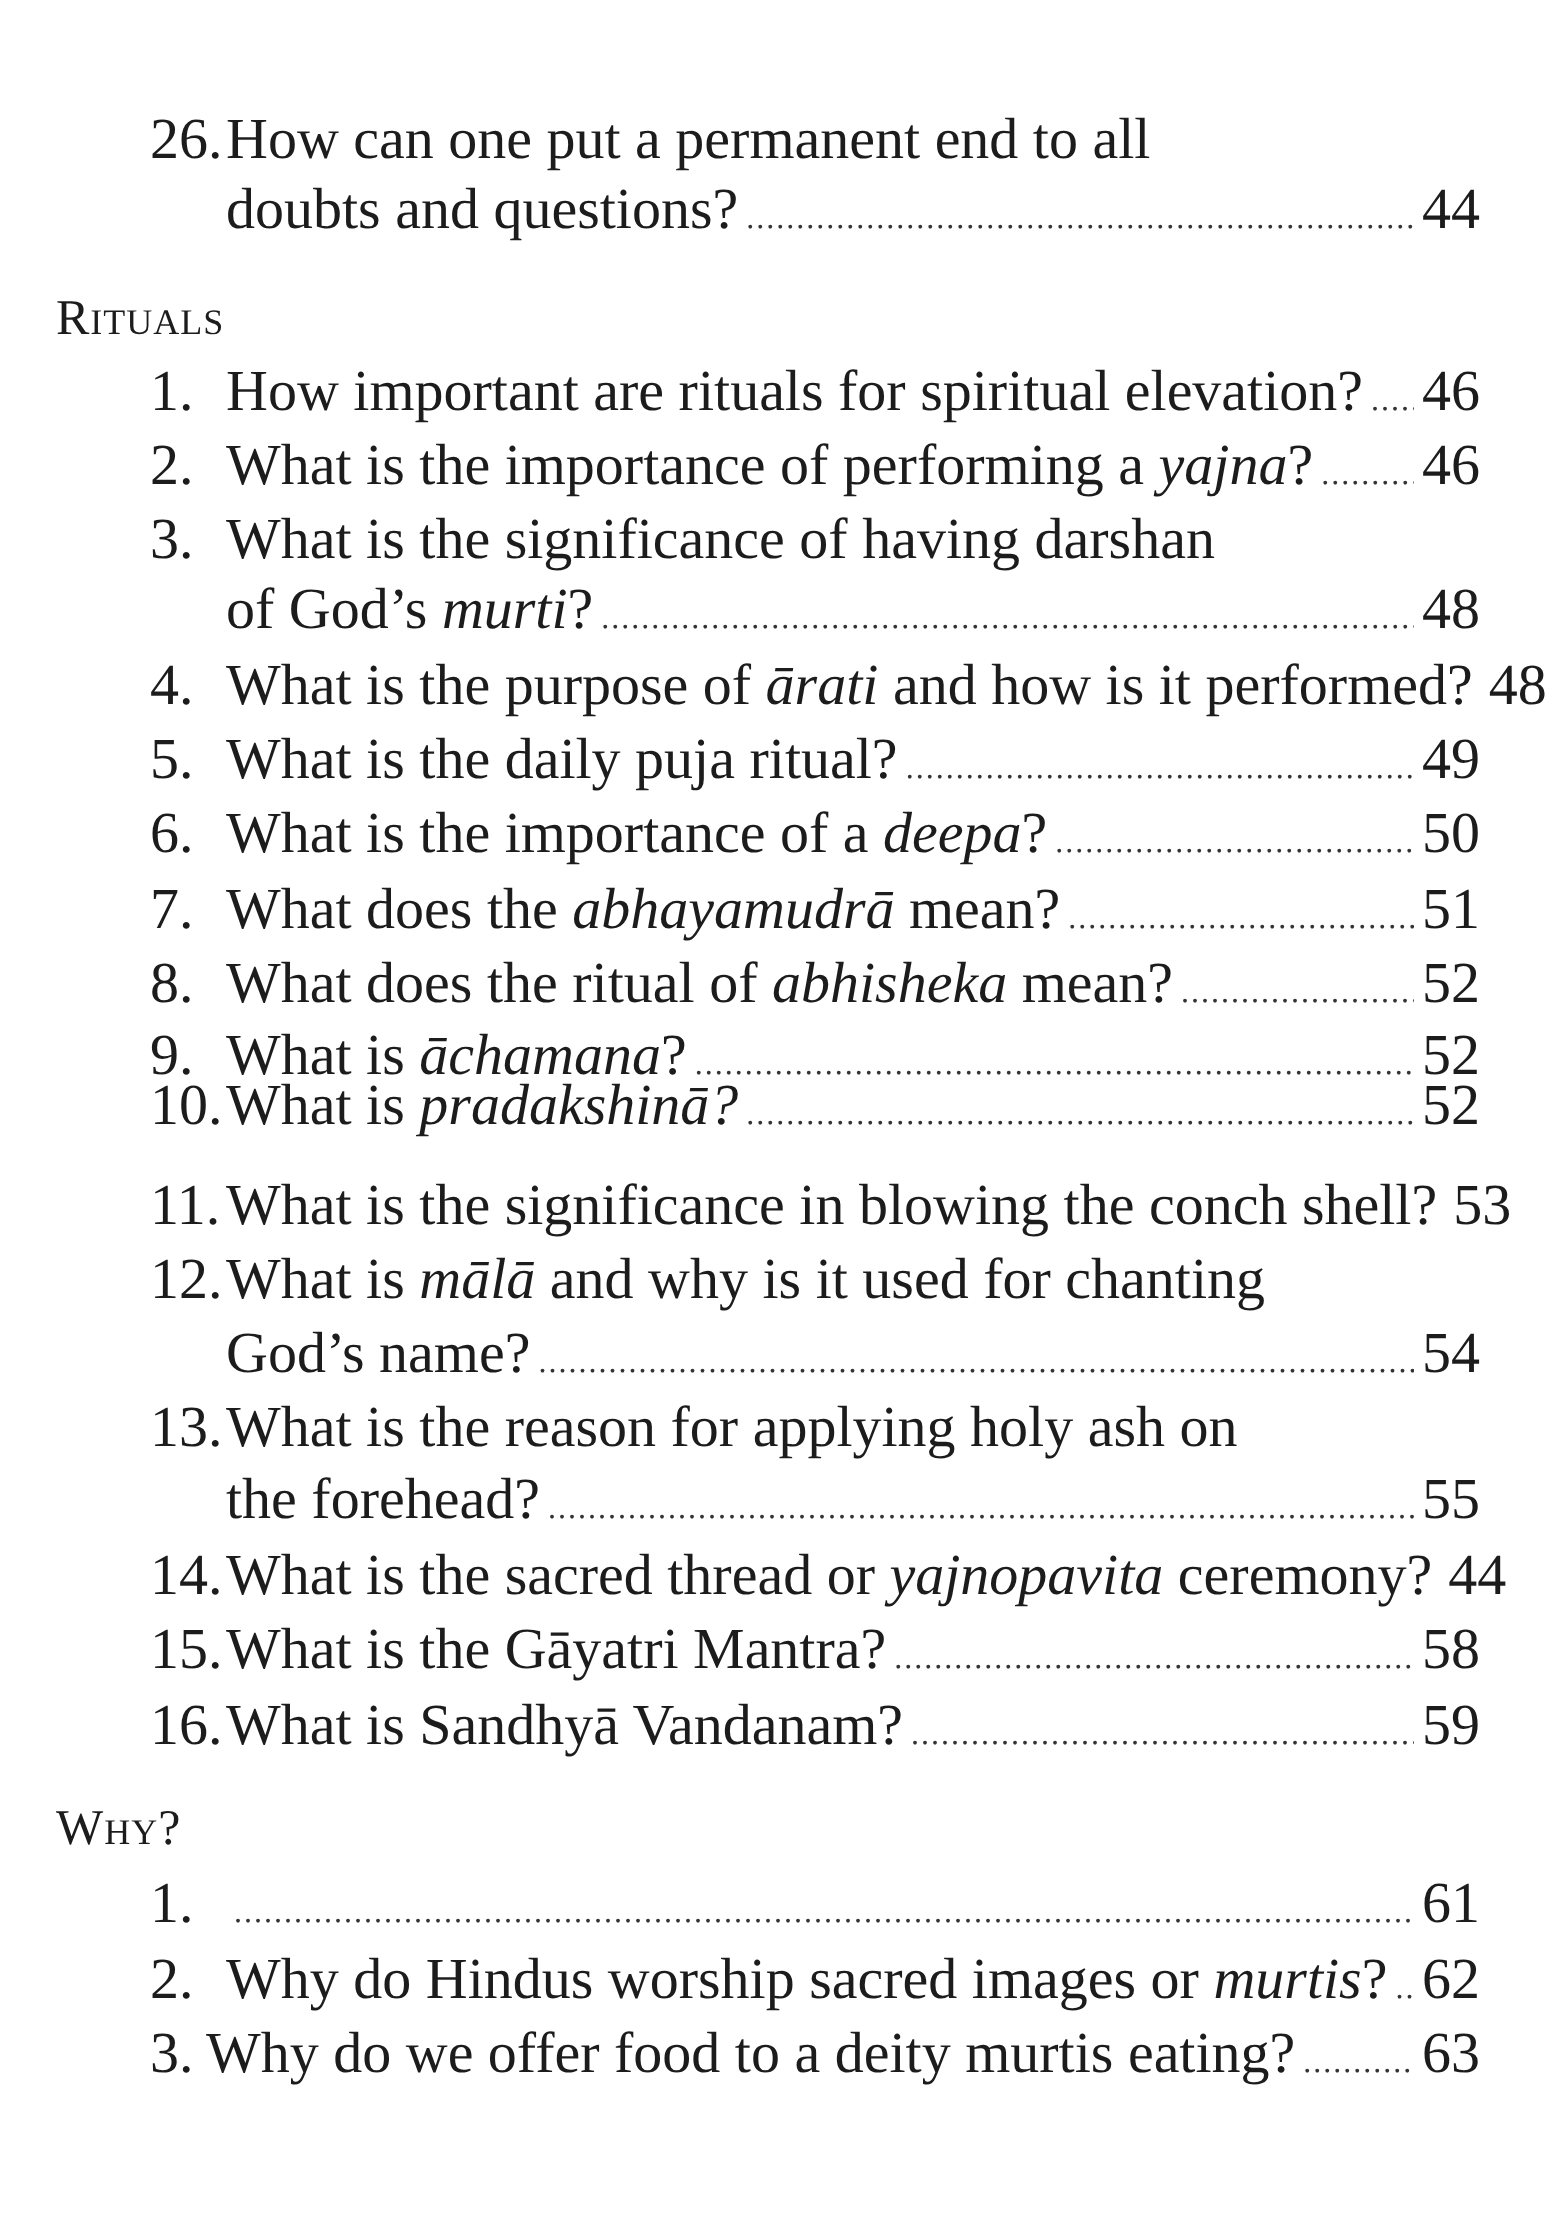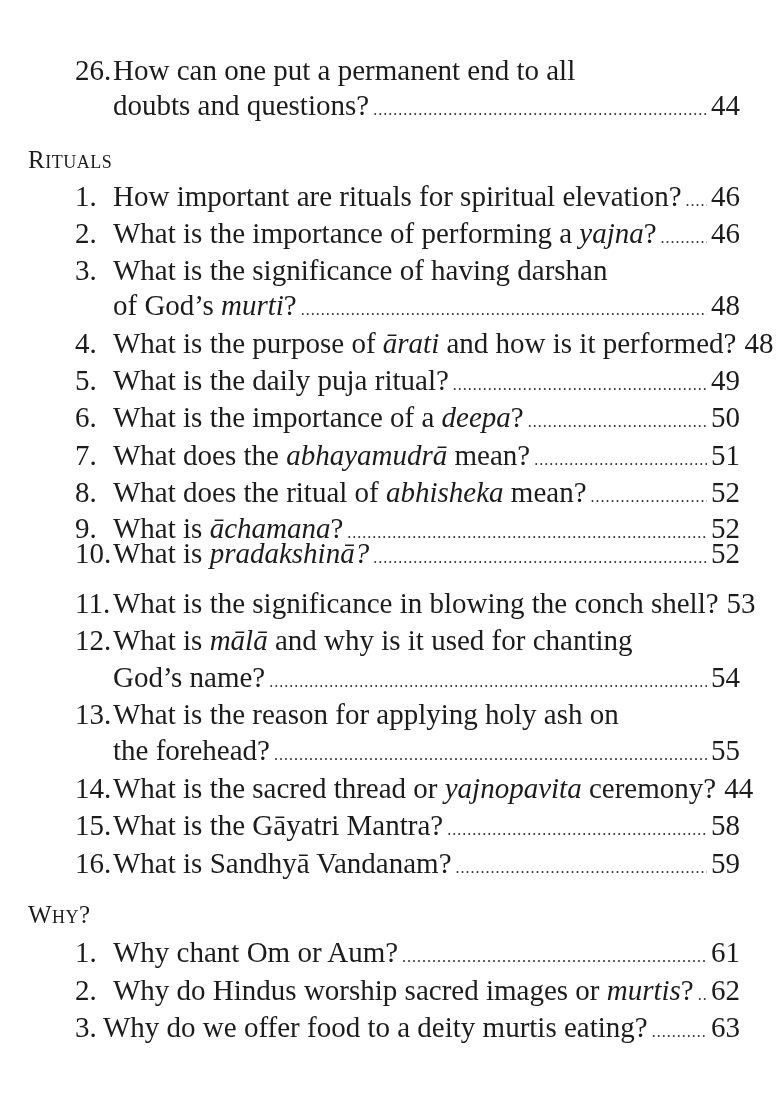--- a/index.html
+++ b/index.html
@@ -166,21 +166,20 @@
     <span class="num">16.</span>
     <span class="txt"><span>What is Sandhyā Vandanam?</span><i></i><span></span></span>
     <span class="dots"></span>
     <span class="pg">59</span>
   </div>
 
   <div class="heading" style="top:898px">Why?</div>
 
   <div class="row" style="top:935px">
     <span class="num">1.</span>
-    <span class="txt"><span>Why chant Om or Aum?</span><i></i><span></span></span>
     <span class="dots"></span>
     <span class="pg">61</span>
   </div>
 
   <div class="row" style="top:973px">
     <span class="num">2.</span>
     <span class="txt"><span>Why do Hindus worship sacred images or </span><i>murtis</i><span>?</span></span>
     <span class="dots"></span>
     <span class="pg">62</span>
   </div>

